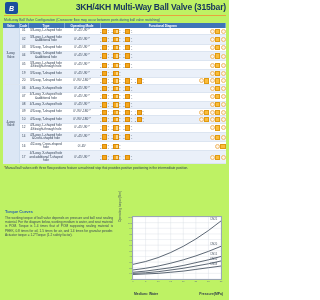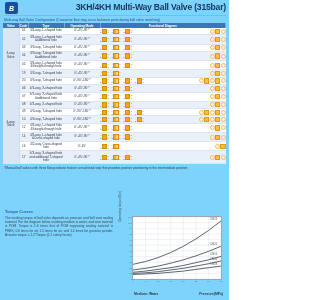--- a/index.html
+++ b/index.html
@@ -2,21 +2,21 @@
 <html><head>
 <meta charset="utf-8">
 <style>
   * { box-sizing: border-box; margin: 0; padding: 0; }
   html, body {
     width: 229px; height: 300px;
     background: #ffffff;
     font-family: "Liberation Sans", sans-serif;
     overflow: hidden;
   }
-  .page { position: relative; width: 229px; height: 300px; background:#7dd3fc; }
+  .page { position: relative; width: 229px; height: 300px; background:#bef264; }
 
   
   .hdr { position: relative; height: 17px; padding: 1px 4px 0 4px; }
   .logo {
     position:absolute; left:5px; top:2px; width:13px; height:12px;
     background:#1a4f9c; border-radius:2px;
     display:flex; align-items:center; justify-content:center;
     color:#fff; font-size:7px; font-weight:bold; font-style:italic;
   }
   .title {

